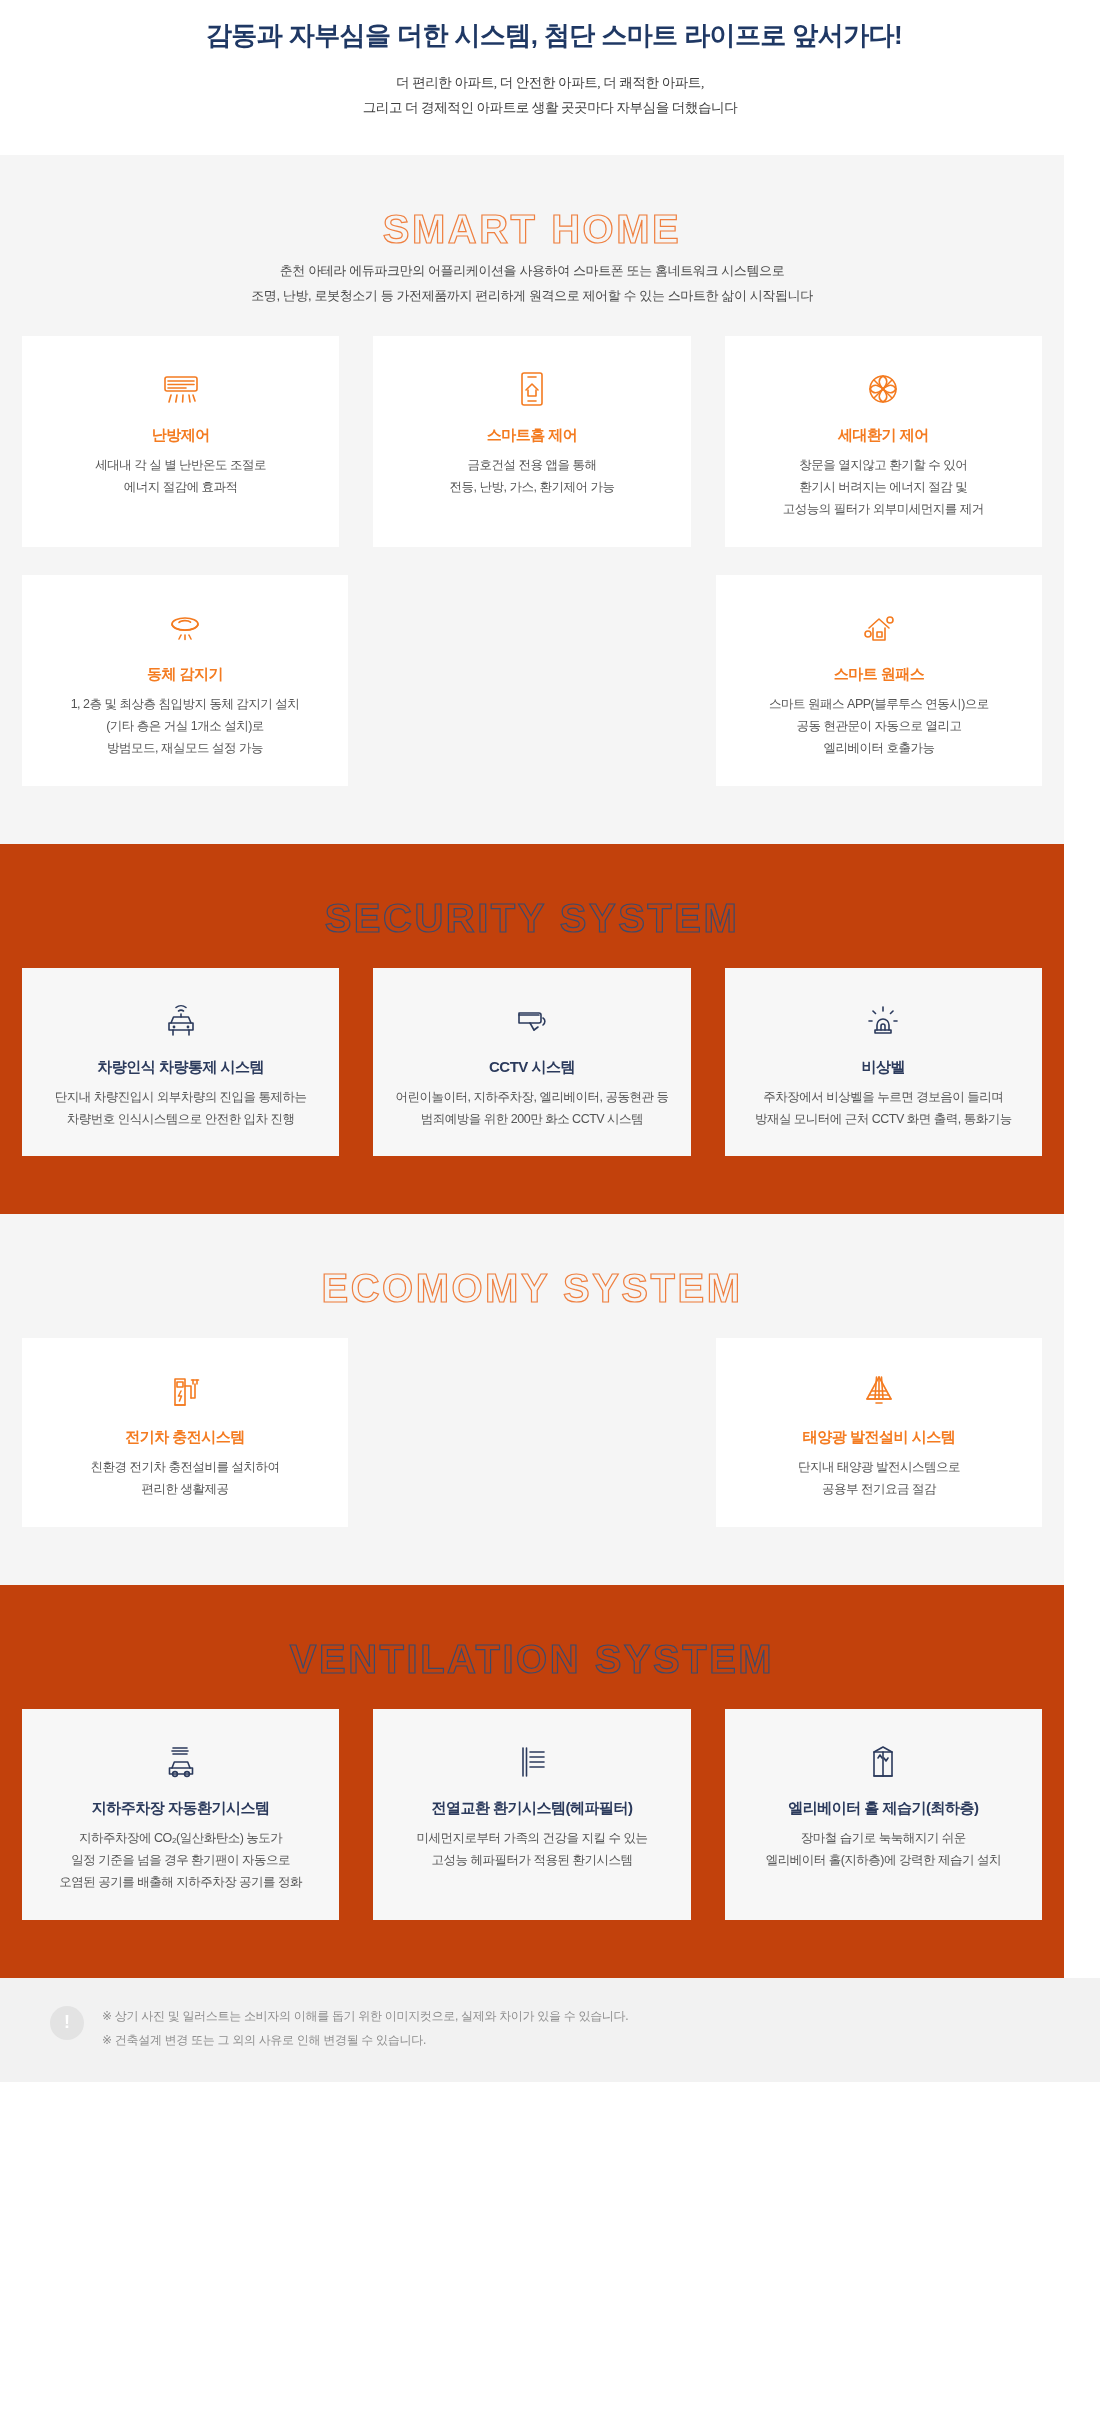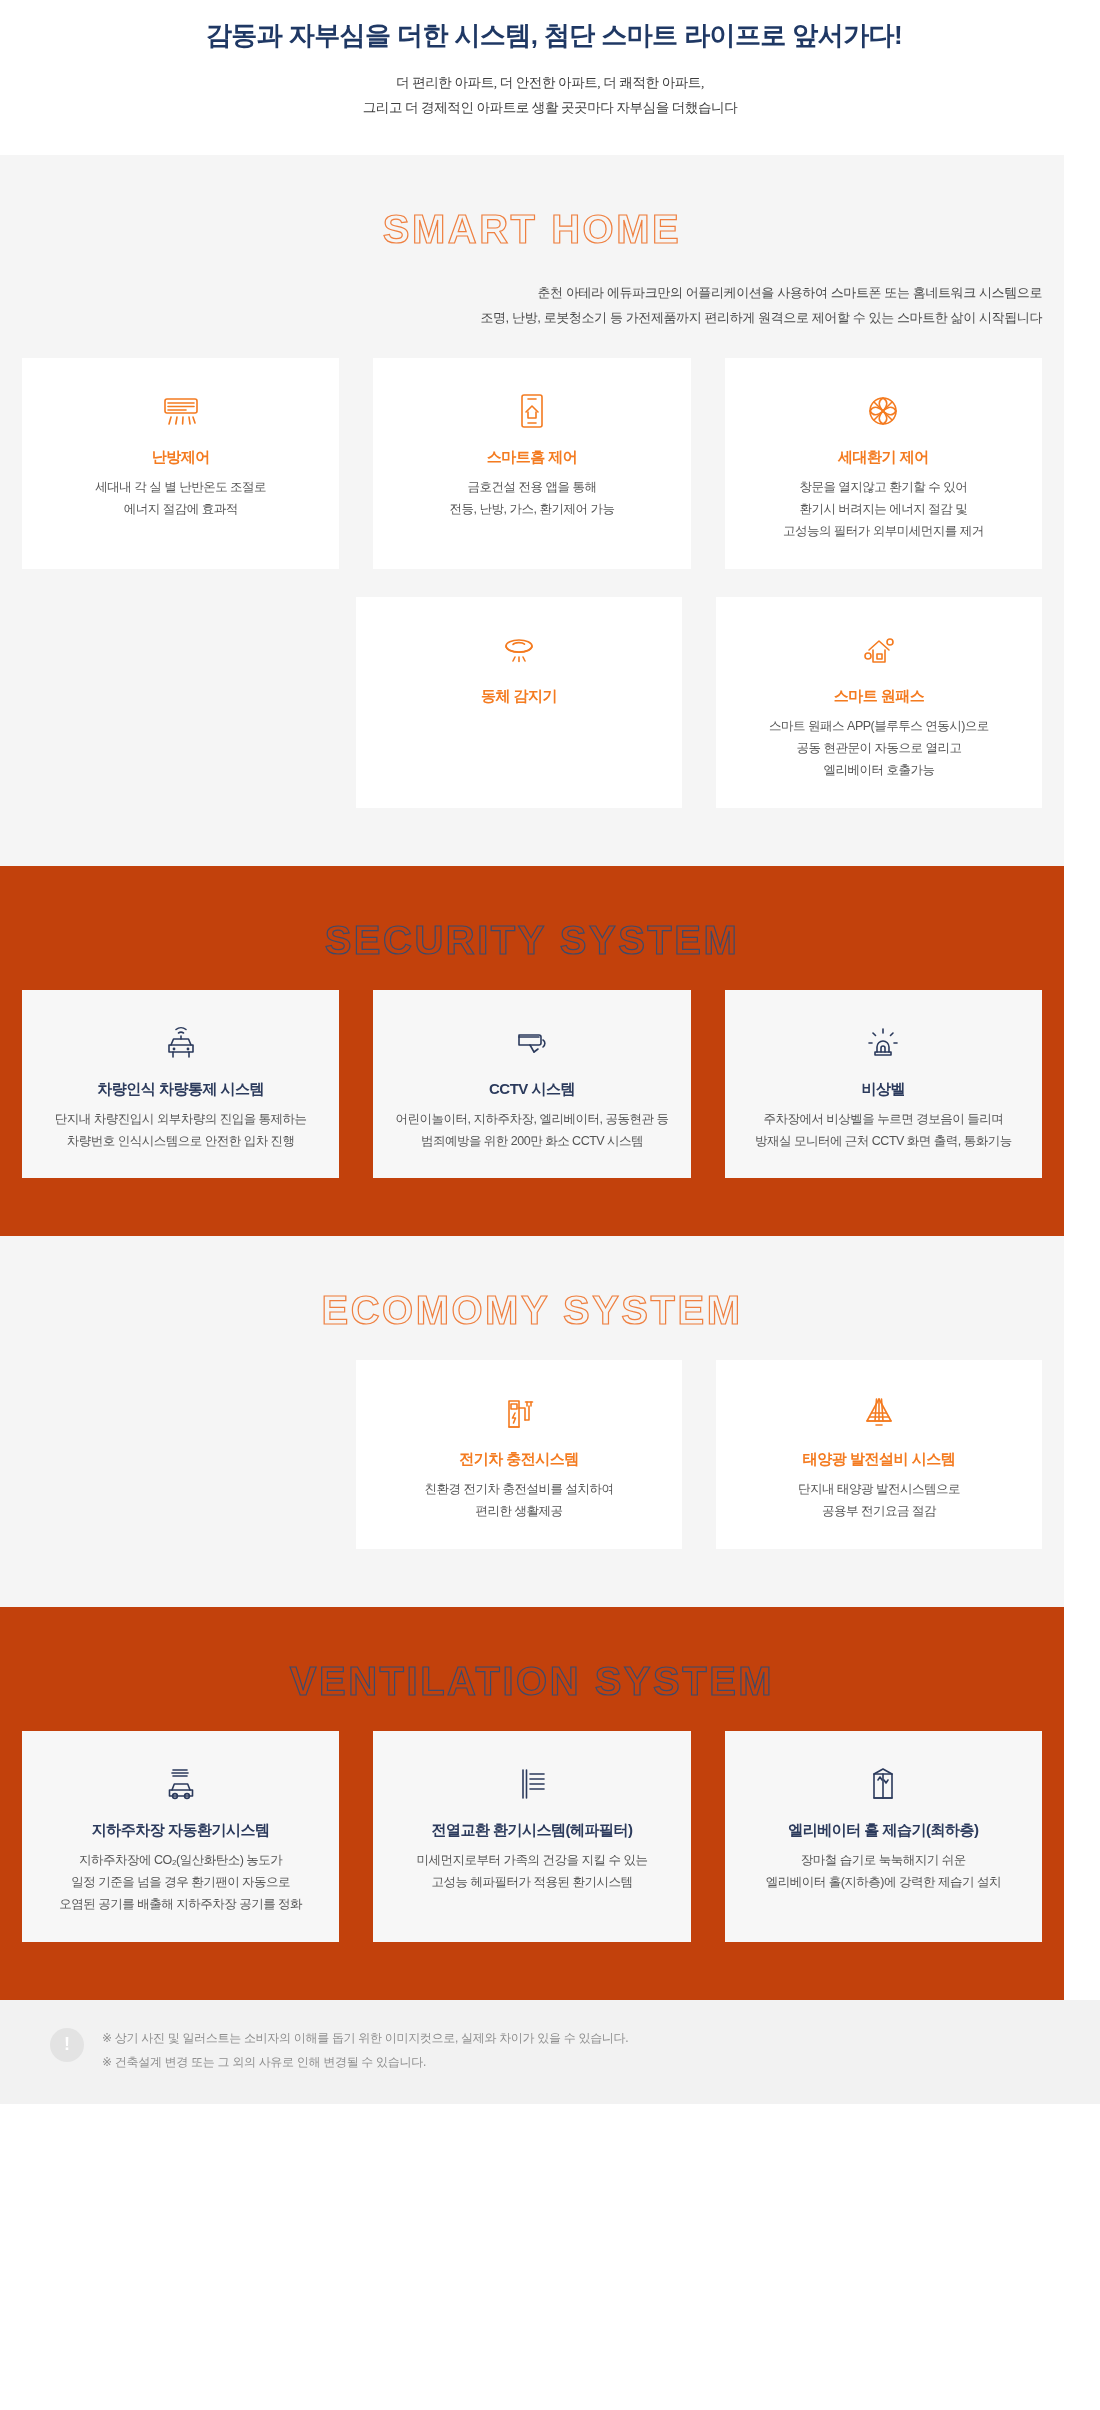--- a/index.html
+++ b/index.html
@@ -44,33 +44,33 @@
     letter-spacing: 2.5px;
     line-height: 1.1;
     color: transparent;
     -webkit-text-stroke: 1.2px #ef8041;
     margin-bottom: 8px;
     font-family: "Liberation Sans", "DejaVu Sans", sans-serif;
   }
   .outline-title.navy { -webkit-text-stroke: 1.2px #3c4a6b; }
 
   .section-desc {
-    text-align: right;
+    text-align: center;
     font-size: 13px;
     color: #4a4a4a;
     line-height: 1.9;
     letter-spacing: -0.4px;
-    margin-top: 30px;
+    margin-top: 8px;
     margin-bottom: 10px;
   }
 
   
   .card-row {
     display: flex;
-    justify-content: flex-end;
+    justify-content: space-between;
     gap: 34px;
     margin-top: 28px;
   }
   .card-row.two { }
   .card {
     background: #ffffff;
     width: 326px;
     min-height: 186px;
     padding: 30px 16px 26px;
     text-align: center;
@@ -204,20 +204,23 @@
               <svg width="44" height="44" viewBox="0 0 44 44">
                 <ellipse cx="22" cy="18" rx="13" ry="6" fill="none" stroke="#f47b20" stroke-width="1.6"></ellipse>
                 <path d="M9 18c0 3.5 5.8 6.3 13 6.3S35 21.5 35 18" fill="none" stroke="#f47b20" stroke-width="1.6" stroke-linecap="round" stroke-linejoin="round"></path>
                 <path d="M16 16.5c1.6-2.2 9-2.6 11.5-.3" fill="none" stroke="#f47b20" stroke-width="1.6" stroke-linecap="round" stroke-linejoin="round"></path>
                 <path d="M18 29l-2 4" fill="none" stroke="#f47b20" stroke-width="1.6" stroke-linecap="round" stroke-linejoin="round"></path>
                 <path d="M22 29v4.5" fill="none" stroke="#f47b20" stroke-width="1.6" stroke-linecap="round" stroke-linejoin="round"></path>
                 <path d="M26 29l2 4" fill="none" stroke="#f47b20" stroke-width="1.6" stroke-linecap="round" stroke-linejoin="round"></path>
               </svg>
             </div>
             <div class="card-title orange">동체 감지기</div>
+            <div class="card-desc">1, 2층 및 최상층 침입방지 동체 감지기 설치
+(기타 층은 거실 1개소 설치)로
+방범모드, 재실모드 설정 가능</div>
           </div>
           <div class="card">
             <div class="card-icon">
               <svg width="44" height="44" viewBox="0 0 44 44">
                 <path d="M12 22l10-9 10 9" fill="none" stroke="#f47b20" stroke-width="1.6" stroke-linecap="round" stroke-linejoin="round"></path>
                 <path d="M16 22v12h12V22" fill="none" stroke="#f47b20" stroke-width="1.6" stroke-linecap="round" stroke-linejoin="round"></path>
                 <path d="M20 26h5v5h-5z" fill="none" stroke="#f47b20" stroke-width="1.6" stroke-linecap="round" stroke-linejoin="round"></path>
                 <circle cx="11" cy="28" r="3" fill="none" stroke="#f47b20" stroke-width="1.6"></circle>
                 <circle cx="33" cy="14" r="3" fill="none" stroke="#f47b20" stroke-width="1.6"></circle>
               </svg>

